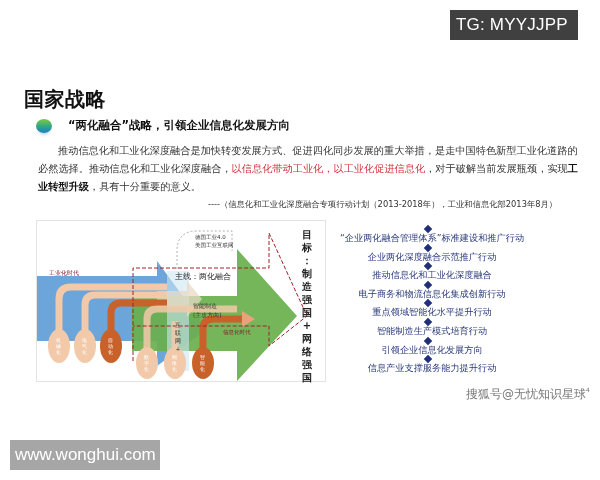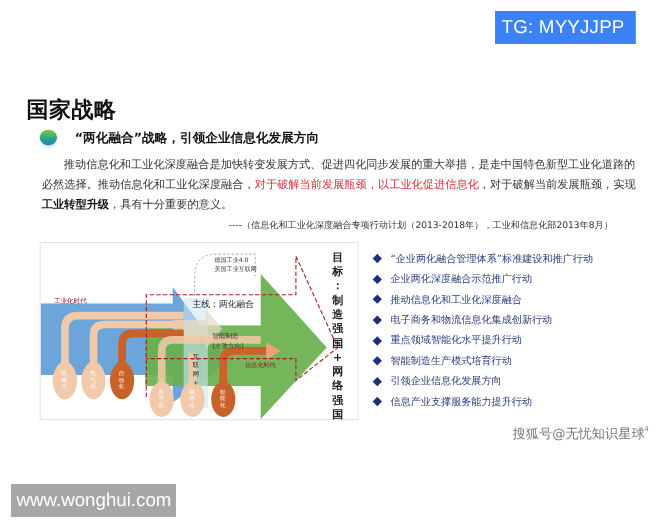--- a/index.html
+++ b/index.html
@@ -2,32 +2,32 @@
 <html><head>
 <meta charset="utf-8">
 <style>
   html, body { margin:0; padding:0; }
   body {
     width:600px; height:480px; background:#ffffff; position:relative; overflow:hidden;
     font-family: "DejaVu Sans", "Liberation Sans", sans-serif; color:#222;
   }
   .wm-top {
     position:absolute; left:450px; top:10px; width:128px; height:30px;
-    background:#3b82f6; color:#fff; font-family:"Liberation Sans", sans-serif;
+    background:#404040; color:#fff; font-family:"Liberation Sans", sans-serif;
     font-size:17px; line-height:30px; padding-left:6px; box-sizing:border-box; letter-spacing:0.2px;
   }
   .wm-bottom {
     position:absolute; left:10px; top:440px; width:150px; height:30px;
     background:#a6a6a6; color:#fff; font-family:"Liberation Sans", sans-serif;
     font-size:17px; line-height:30px; padding-left:5px; box-sizing:border-box;
   }
   .page-title {
     position:absolute; left:24px; top:86px; font-size:20px; font-weight:bold; color:#111; letter-spacing:0.5px;
   }
-  .subtitle-row { position:absolute; left:36px; top:118px; display:flex; align-items:flex-start; }
+  .subtitle-row { position:absolute; left:36px; top:118px; display:flex; align-items:flex-end; }
   .orb {
     width:16px; height:14px; border-radius:50%;
     background:linear-gradient(180deg,#7ccc3a 0%,#2ea58b 55%,#1f7fc4 100%);
     box-shadow:0 4px 3px -2px rgba(0,120,180,0.25);
   }
   .subtitle { margin-left:16px; font-size:11.5px; font-weight:bold; color:#111; }
   .para {
     position:absolute; left:38px; top:142px; width:540px; font-size:10.2px; line-height:18px; color:#333;
   }
   .para .indent { display:inline-block; width:20px; }
@@ -37,21 +37,21 @@
     position:absolute; left:208px; top:199px; font-size:8.3px; color:#333; white-space:nowrap;
   }
   .diagram {
     position:absolute; left:36px; top:220px; width:288px; height:160px; border:1px solid #e3e3e3; background:#fff;
   }
   .goal-col {
     position:absolute; left:300px; top:228px; width:14px; font-size:10px; font-weight:bold; color:#222;
     line-height:13px; text-align:center;
   }
   .actions { position:absolute; left:340px; top:226px; }
-  .action-item { display:flex; align-items:center; height:18.6px; font-size:9.2px; color:#2a3a7a; white-space:nowrap; }
+  .action-item { display:flex; align-items:center; height:18.6px; font-size:9.2px; color:#2a3a7a; white-space:nowrap;flex-direction:column; }
   .action-item .diamond {
     width:6px; height:6px; background:#1f2f78; transform:rotate(45deg); margin-right:9px; flex:none;
   }
   .credit {
     position:absolute; left:466px; top:386px; font-size:12px; color:#777; white-space:nowrap;
   }
   .credit sup { font-size:6px; vertical-align:6px; }
 </style>
 </head>
 <body>
@@ -59,21 +59,21 @@
 <div class="wm-top">TG: MYYJJPP</div>
 
 <div class="page-title">国家战略</div>
 
 <div class="subtitle-row">
   <div class="orb"></div>
   <div class="subtitle">“两化融合”战略，引领企业信息化发展方向</div>
 </div>
 
 <div class="para">
-  <span class="indent"></span><span>推动信息化和工业化深度融合是加快转变发展方式、促进四化同步发展的重大举措，是走中国特色新型工业化道路的必然选择。推动信息化和工业化深度融合，</span><span class="red">对于破解当前发展瓶颈，以工业化促进信息化</span><span>，对于破解当前发展瓶颈，实现</span><span class="bold">工业转型升级</span><span>，具有十分重要的意义。</span>
+  <span class="indent"></span><span>推动信息化和工业化深度融合是加快转变发展方式、促进四化同步发展的重大举措，是走中国特色新型工业化道路的必然选择。推动信息化和工业化深度融合，</span><span class="red">以信息化带动工业化，以工业化促进信息化</span><span>，对于破解当前发展瓶颈，实现</span><span class="bold">工业转型升级</span><span>，具有十分重要的意义。</span>
 </div>
 
 <div class="source">----（信息化和工业化深度融合专项行动计划（2013-2018年），工业和信息化部2013年8月）</div>
 
 <div class="diagram">
   <svg width="288" height="160" viewBox="0 0 288 160">
 
     <polygon points="0,55 120,55 120,40 170,108 120,145 120,120 0,120" fill="#5b9bd5" opacity="0.9"></polygon>
 
     <polygon points="95,75 200,75 200,28 260,95 200,160 200,130 95,130" fill="#6ab04c" opacity="0.92"></polygon>

